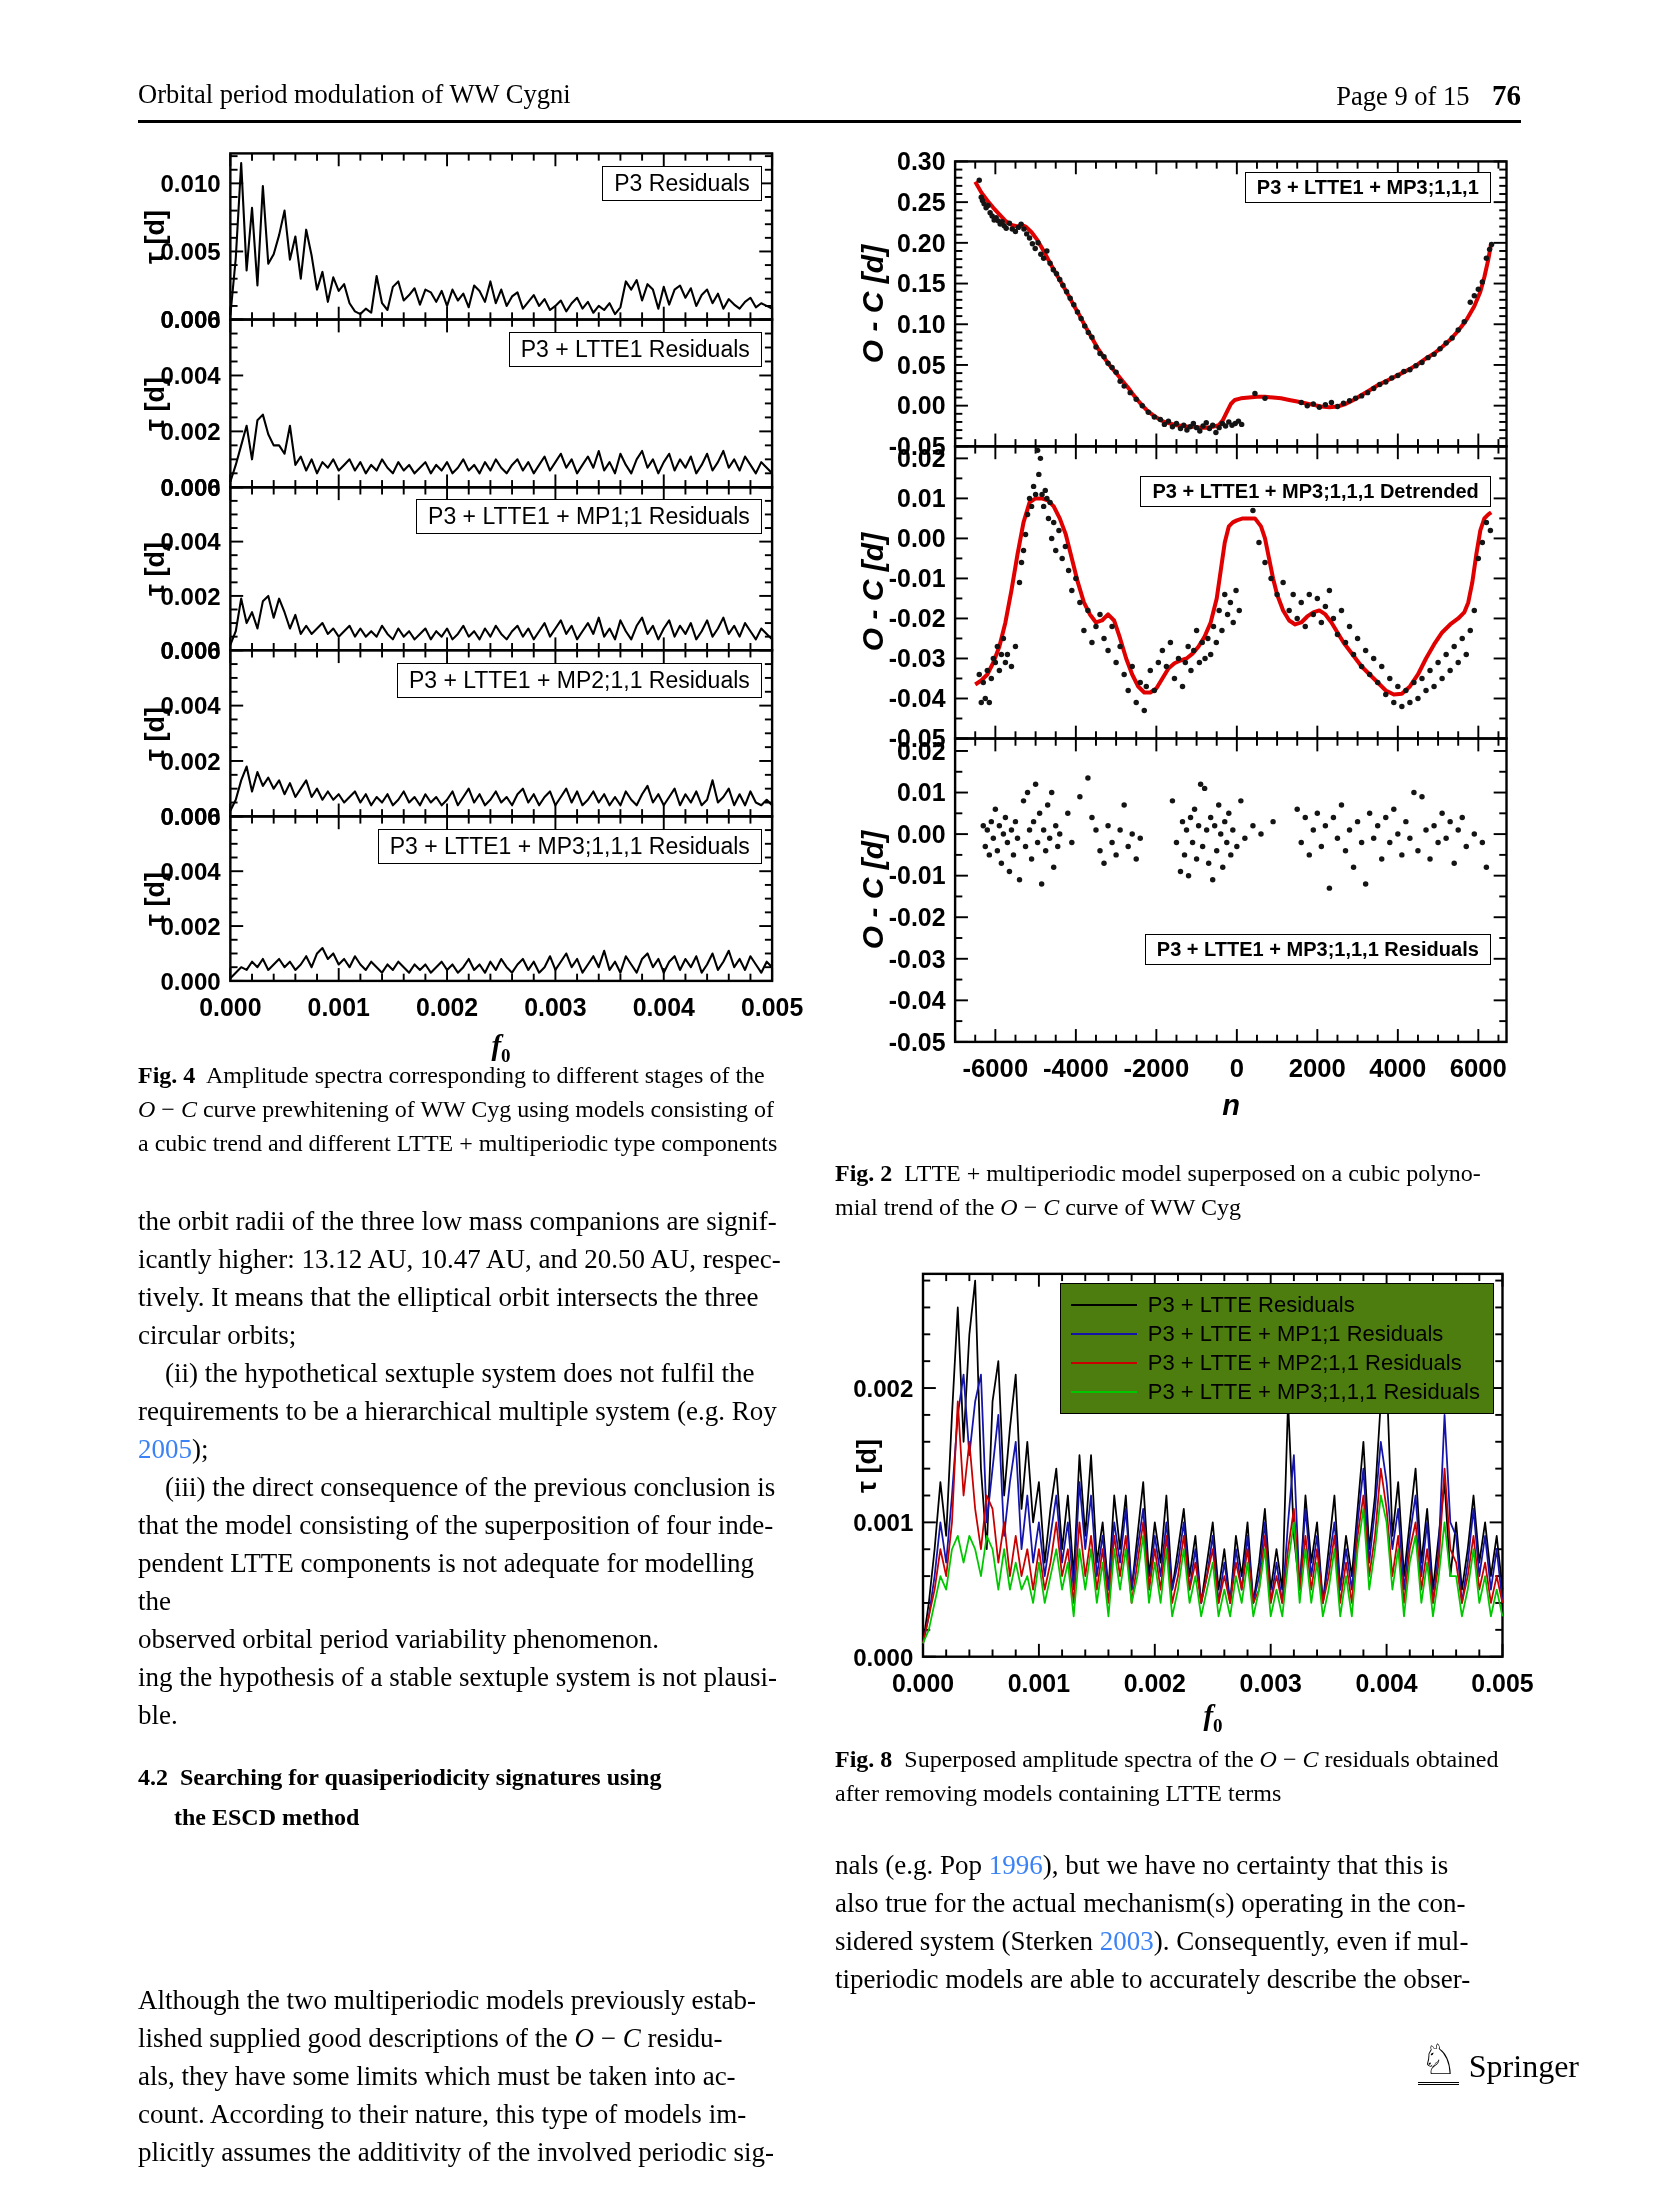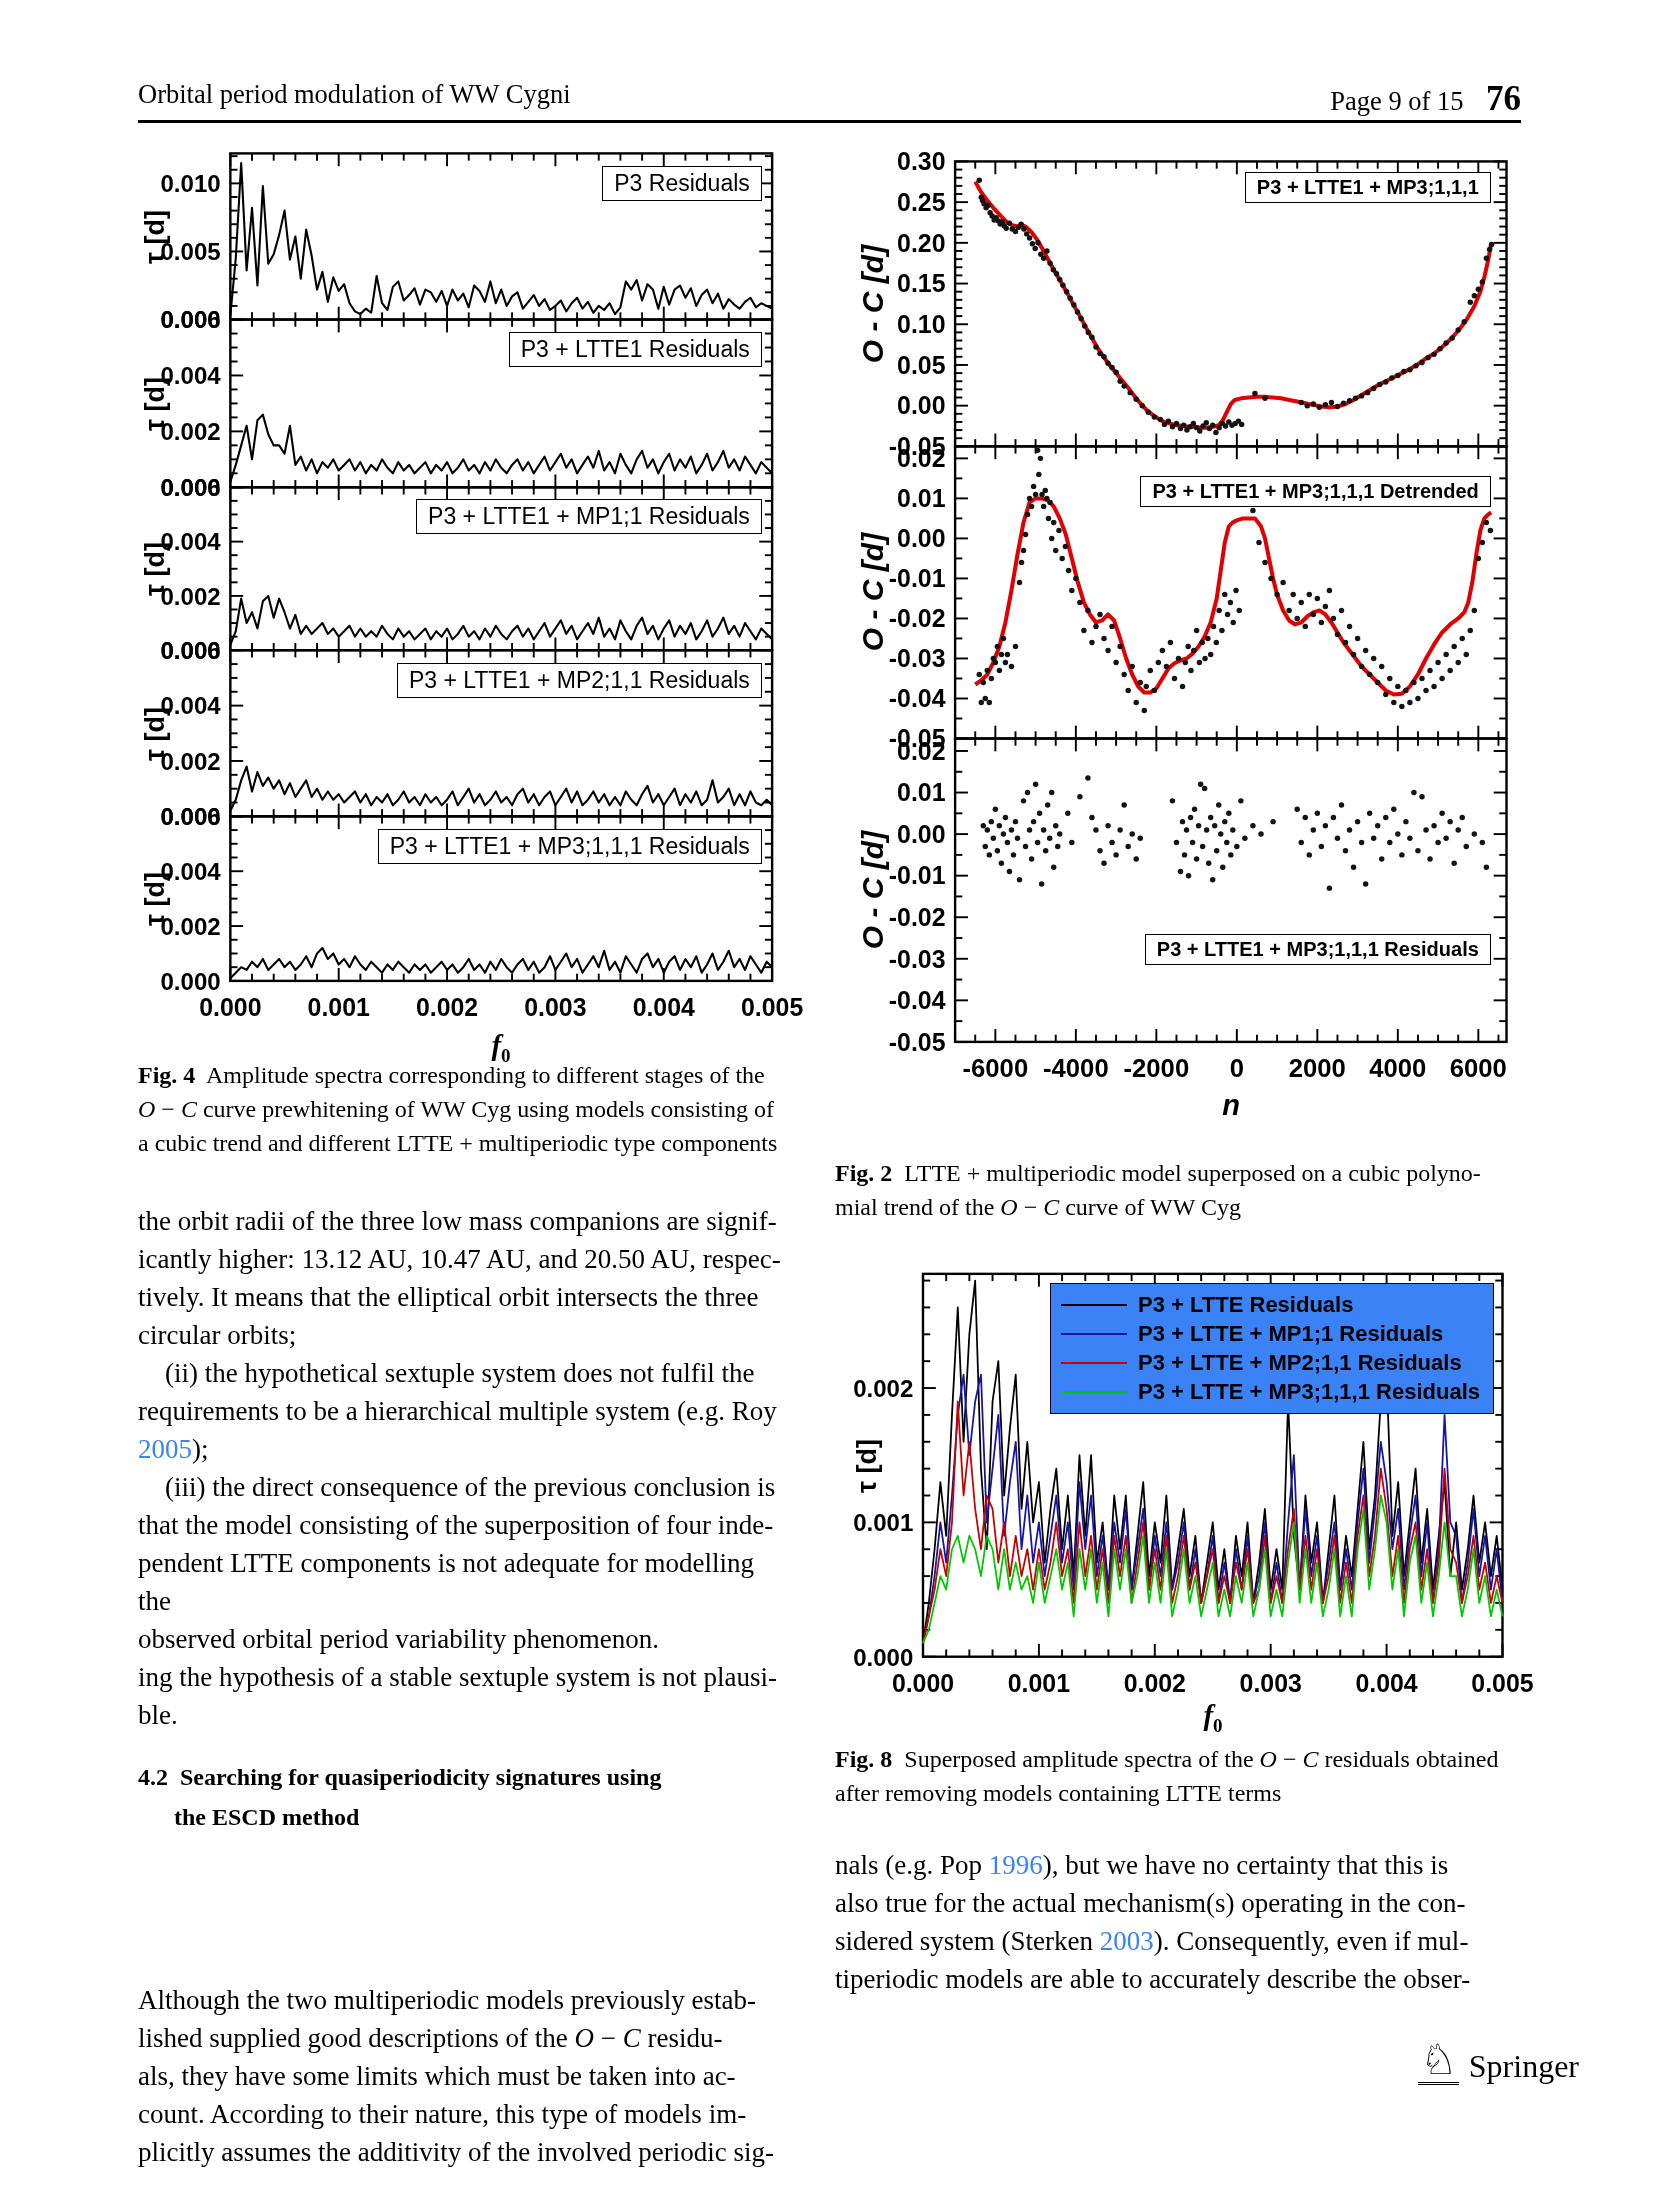--- a/index.html
+++ b/index.html
@@ -2,41 +2,41 @@
 <html style="font-size:13px"><head>
 <meta charset="utf-8">
 <style>
   html,body{margin:0;padding:0;background:#fff;}
   .page{position:relative;width:1659px;height:2205px;background:#fff;color:#000;
         font-family:"Liberation Serif",serif;overflow:hidden;}
   .abs{position:absolute;}
   
   .hdr-title{left:138px;top:79px;font-size:26.5px;}
   .hdr-right{right:138px;top:79px;font-size:26.5px;}
-  .hdr-right b{font-size:35px;margin-left:22.5px;}
+  .hdr-right b{font-size:29px;margin-left:22.5px;}
   .rule{left:138px;top:120px;width:1383px;height:3.2px;background:#000;}
   
   #charts{left:0;top:0;z-index:1;}
   svg text{font-family:"Liberation Sans","DejaVu Sans",sans-serif;font-weight:bold;fill:#000;}
   
   .plabel{position:absolute;z-index:3;border:1.6px solid #000;background:#fff;white-space:nowrap;
           font-family:"Liberation Sans",sans-serif;font-size:23px;padding:3.2px 11.2px;}
   .plabel.bold{font-weight:bold;font-size:20px;}
   
   .ytitle{position:absolute;z-index:2;font-family:"Liberation Sans",sans-serif;font-weight:bold;
           transform:translate(-50%,-50%) rotate(-90deg);white-space:nowrap;font-size:27px;}
   .ytitle.big{font-size:30px;}
   .ital{font-style:italic;}
   .xtitle{position:absolute;z-index:2;transform:translate(-50%,0);white-space:nowrap;
           font-weight:bold;font-size:29px;}
   .xtitle.serif{font-family:"Liberation Serif",serif;font-style:italic;}
   .xtitle.sans{font-family:"Liberation Sans",sans-serif;font-style:italic;}
   .xtitle sub{font-size:19px;font-style:normal;}
   
-  .legend{position:absolute;z-index:3;border:1.6px solid #000;background:#3b82f6;padding:6.4px 13px 6.4px 9.6px;font-weight:bold;}
+  .legend{position:absolute;z-index:3;border:1.6px solid #000;background:#4d7c0f;padding:6.4px 13px 6.4px 9.6px;}
   .lrow{display:flex;align-items:center;height:29px;}
   .lswatch{width:66px;height:0;border-top:2.4px solid #000;}
   .llabel{margin-left:11.2px;font-family:"Liberation Sans",sans-serif;font-size:22px;white-space:nowrap;}
   
   .caption{position:absolute;font-size:24px;line-height:34px;}
   .caption .cl{white-space:pre-wrap;}
   .bodycol{position:absolute;font-size:27px;line-height:38px;}
   .bodycol .tl{white-space:pre-wrap;}
   .headblock{position:absolute;font-size:24px;font-weight:bold;line-height:40px;}
   .headblock .hl{white-space:pre-wrap;}

